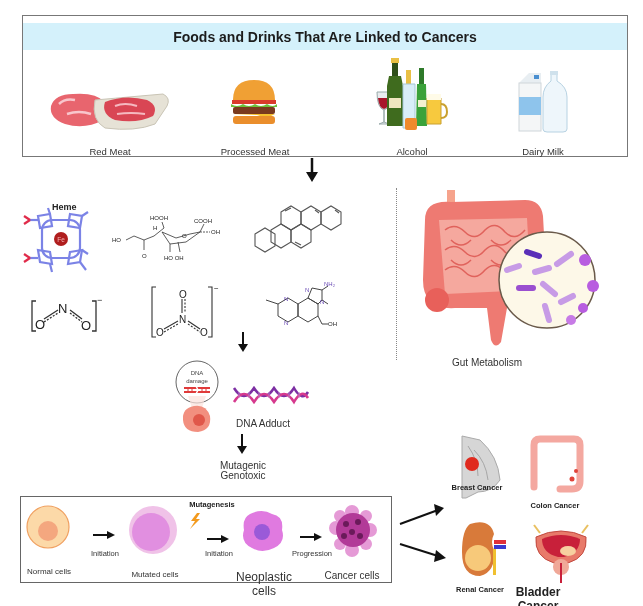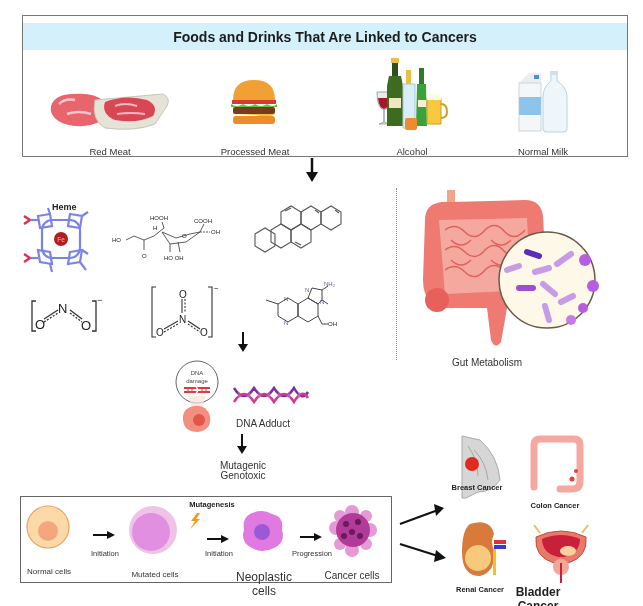--- a/index.html
+++ b/index.html
@@ -58,21 +58,21 @@
   <div class="abs food-label" style="left:329px;top:130px;">Alcohol</div>
 
   <svg class="abs" style="left:492px;top:55px;" width="60" height="62">
     <path d="M4 12 L14 2 L26 2 L26 12Z" fill="#e8eef2"></path>
     <rect x="4" y="12" width="22" height="48" fill="#f4f6f7" stroke="#cfd6da"></rect>
     <rect x="4" y="26" width="22" height="18" fill="#8ec4ec"></rect>
     <rect x="19" y="4" width="5" height="4" fill="#4a8fd0"></rect>
     <path d="M36 2 L42 2 L42 10 Q52 16 52 26 L52 58 Q52 61 48 61 L32 61 Q28 61 28 58 L28 26 Q28 16 36 10Z" fill="#eef6fb" stroke="#b7d2e2"></path>
     <rect x="35" y="0" width="8" height="4" fill="#cfe1ec"></rect>
   </svg>
-  <div class="abs food-label" style="left:460px;top:130px;">Normal Milk</div>
+  <div class="abs food-label" style="left:460px;top:130px;">Dairy Milk</div>
 </div>
 
 <svg class="abs" style="left:305px;top:158px;" width="14" height="26">
   <line x1="7" y1="0" x2="7" y2="16" stroke="#111" stroke-width="2.5"></line>
   <polygon points="1,14 13,14 7,24" fill="#111"></polygon>
 </svg>
 
 <div class="abs lbl-b" style="left:52px;top:202px;font-size:9px;text-align:center;">Heme</div>
 <svg class="abs" style="left:24px;top:208px;" width="70" height="66">
   <g stroke="#7b83e6" stroke-width="2.2" fill="none">

